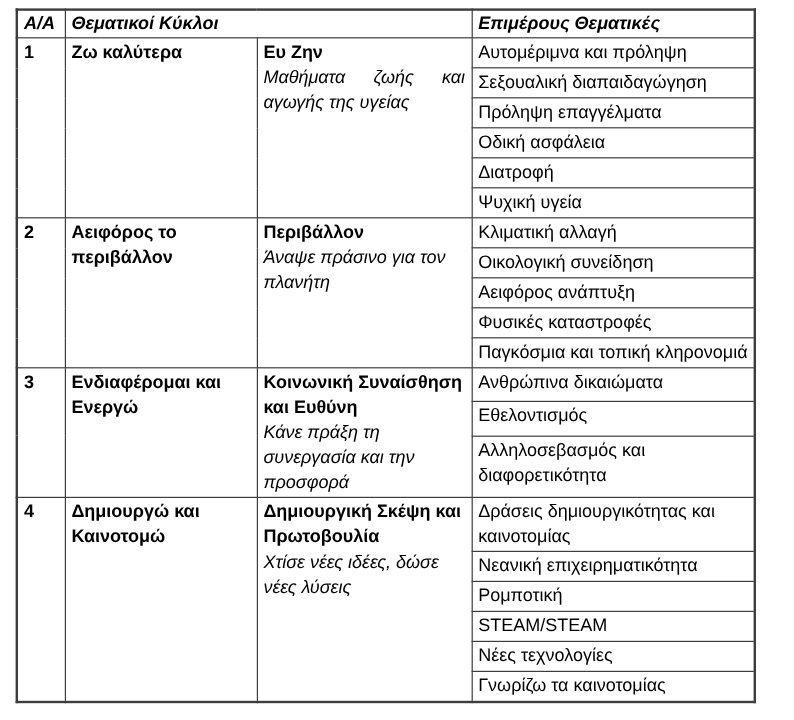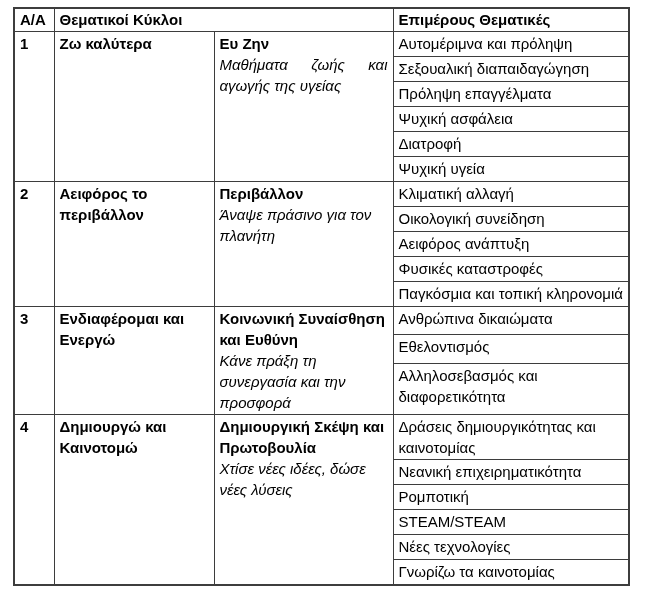--- a/index.html
+++ b/index.html
@@ -29,20 +29,21 @@
   }
   table.thematic td, table.thematic th {
     border: 1px solid #3d3d3d;
     vertical-align: top;
     padding: 1px 5px;
     overflow: hidden;
     text-align: left;
   }
   th.hdr {
     font-weight: bold;
+    font-style: italic;
     line-height: 20px;
     white-space: nowrap;
   }
   td.cell-num {
     font-weight: bold;
   }
   td.cell-cycle {
     font-weight: bold;
   }
   td.cell-desc .desc-title {
@@ -87,21 +88,21 @@
           </td>
           <td class="cell-subtheme">Αυτομέριμνα και πρόληψη</td>
         </tr>
         <tr>
           <td class="cell-subtheme">Σεξουαλική διαπαιδαγώγηση</td>
         </tr>
         <tr>
           <td class="cell-subtheme">Πρόληψη επαγγέλματα</td>
         </tr>
         <tr>
-          <td class="cell-subtheme">Ψυχική ασφάλεια</td>
+          <td class="cell-subtheme">Οδική ασφάλεια</td>
         </tr>
         <tr>
           <td class="cell-subtheme">Διατροφή</td>
         </tr>
         <tr>
           <td class="cell-subtheme">Ψυχική υγεία</td>
         </tr>
         <tr>
           <td class="cell-num" rowspan="5">2</td>
           <td class="cell-cycle" rowspan="5">Αειφόρος το περιβάλλον</td>

